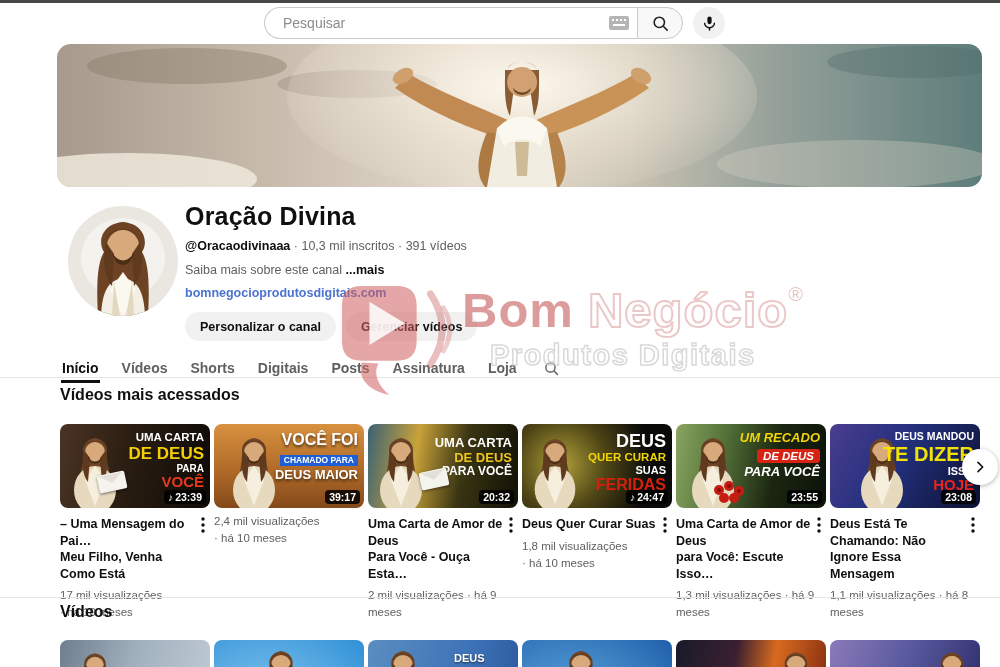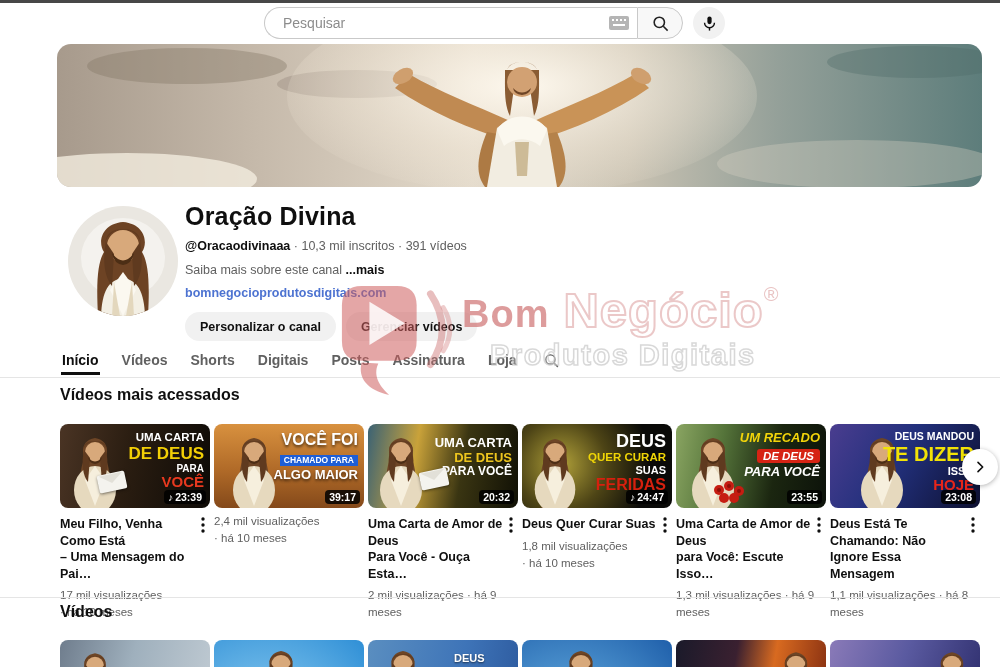--- a/index.html
+++ b/index.html
@@ -32,21 +32,21 @@
   .ch-meta{margin-top:8px;font-size:12.5px;color:#606060;}
   .ch-meta .handle{color:#0f0f0f;font-weight:600;}
   .ch-desc{margin-top:10px;font-size:12.5px;color:#606060;}
   .ch-desc b{color:#0f0f0f;font-weight:600;text-align:right;}
   .ch-link{display:inline-block;margin-top:9px;font-size:12.5px;font-weight:600;color:#4d73d1;text-decoration:none;}
   .ch-actions{margin-top:11px;display:flex;gap:10px;}
   .pill{height:29px;padding:0 15px;border-radius:16px;background:#f1f1f1;border:none;
         font-size:12.5px;font-weight:600;color:#0f0f0f;font-family:"Liberation Sans",sans-serif;cursor:pointer;}
 
   
-  .tabs{position:absolute;left:61px;top:346px;display:flex;gap:21px;align-items:center;height:28px;
+  .tabs{position:absolute;left:61px;top:354px;display:flex;gap:21px;align-items:center;height:28px;
         font-size:14px;color:#606060;font-weight:600;}
   .tab{cursor:pointer;position:relative;padding:0 1px;}
   .tab.active{color:#0f0f0f;}
   .tab.active::after{content:"";position:absolute;left:0;right:0;bottom:-7px;height:3px;background:#0f0f0f;}
   .tab-search{margin-left:4px;display:flex;align-items:center;cursor:pointer;}
   .tabs-divider{position:absolute;top:377px;left:0;right:0;height:1px;background:#e5e5e5;}
 
   
   .sec-title{position:absolute;left:60px;font-size:16px;font-weight:700;margin:0;}
   .sec-featured{top:386px;}
@@ -120,21 +120,21 @@
   .b4{background:radial-gradient(circle at 32% 110%,#e8d890 0%,#4a90cc 45%,#1f5faa 100%);}
   .b5{background:linear-gradient(100deg,#1a1a2a 0%,#3a2030 38%,#d86a20 62%,#802a10 100%);}
   .b6{background:linear-gradient(110deg,#8a7ab8 0%,#5a5aa0 45%,#2a2a68 100%);}
   .bt .btxt{position:absolute;left:86px;top:12px;color:#fff;font-weight:800;font-size:11px;text-shadow:0 1px 2px rgba(0,0,0,.6);}
 
   
   .watermark{position:absolute;left:332px;top:280px;z-index:50;pointer-events:none;display:flex;align-items:flex-start;}
   .wm-logo{width:128px;height:118px;flex:none;}
   .wm-text{margin-left:2px;margin-top:2px;}
   .wm-line{white-space:nowrap;}
-  .wm-bom{font-size:38px;font-weight:800;letter-spacing:1px;color:rgba(208,118,118,.72);}
+  .wm-bom{font-size:49px;font-weight:800;letter-spacing:1px;color:rgba(208,118,118,.72);}
   .wm-neg{font-size:49px;font-weight:800;letter-spacing:1px;margin-left:14px;color:rgba(255,255,255,.22);
           -webkit-text-stroke:2px rgba(218,155,155,.55);}
   .wm-reg{font-size:20px;vertical-align:26px;color:rgba(218,155,155,.6);}
   .wm-sub{margin-top:1px;margin-left:28px;font-size:29px;font-weight:800;letter-spacing:1.5px;
           color:rgba(255,255,255,.25);-webkit-text-stroke:1.5px rgba(195,195,195,.65);}
 </style>
 </head>
 <body>
 
 <div class="page">
@@ -298,22 +298,22 @@
           <div class="l3">PARA</div>
           <div class="l4">VOCÊ</div>
         </div>
         <div class="dur">
             <span class="note">♪</span>
             <span>23:39</span>
           </div>
       </div>
       <div class="crow">
         <div class="ctitle">
-          <div>Meu Filho, Venha Como Está</div>
-            <div>– Uma Mensagem do Pai…</div>
+          <div>– Uma Mensagem do Pai…</div>
+            <div>Meu Filho, Venha Como Está</div>
         </div>
         <div class="kebab">
           <svg width="4" height="16" viewBox="0 0 4 16" fill="#0f0f0f">
               <circle cx="2" cy="2" r="1.7"></circle>
               <circle cx="2" cy="8" r="1.7"></circle>
               <circle cx="2" cy="14" r="1.7"></circle>
             </svg>
         </div>
       </div>
       <div class="cmeta">
@@ -323,21 +323,21 @@
     </div>
 
     <div class="card">
       <div class="thumb t2">
         <svg class="fig" style="left:10px;width:60px;">
             <use href="#fig"></use>
           </svg>
         <div class="tt">
           <div class="l1">VOCÊ FOI</div>
           <div><span class="l2">CHAMADO PARA</span></div>
-          <div class="l3">ALGO MAIOR</div>
+          <div class="l3">DEUS MAIOR</div>
         </div>
         <div class="dur">
             <span>39:17</span>
           </div>
       </div>
       <div class="cmeta">
         <div>2,4 mil visualizações</div>
           <div>· há 10 meses</div>
       </div>
     </div>

